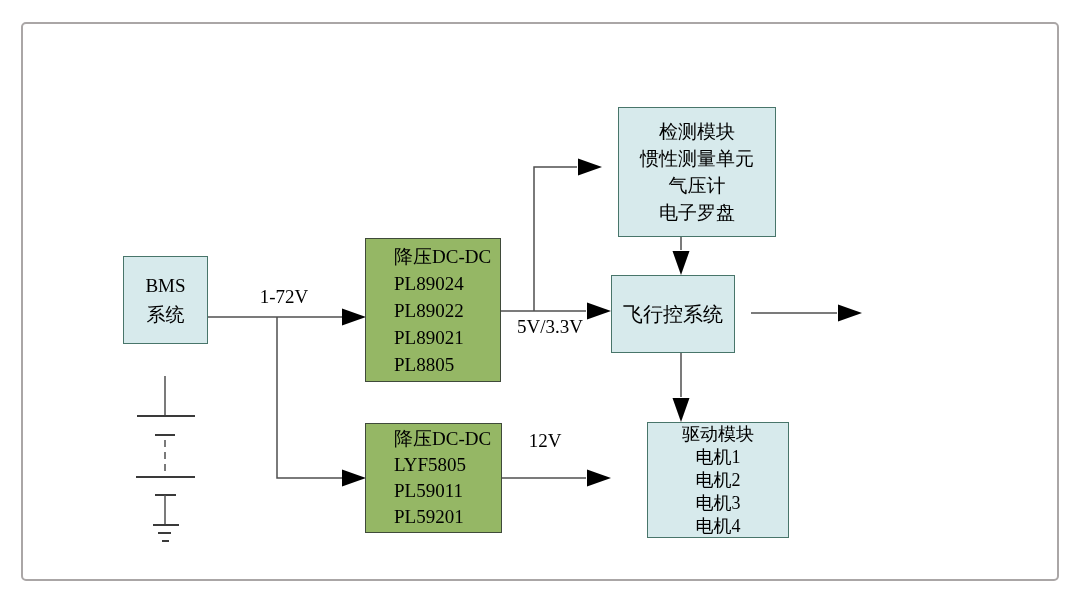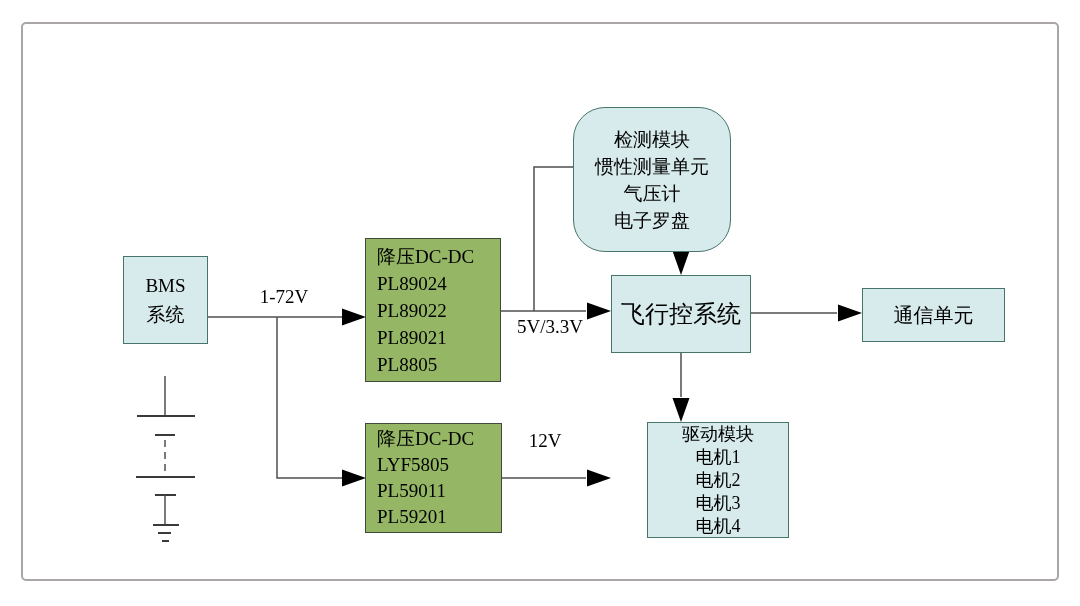--- a/index.html
+++ b/index.html
@@ -49,21 +49,21 @@
   }
   .node.blue{
     background:var(--node-blue-fill);
     border:1px solid var(--node-blue-border);
   }
   .node.green{
     background:var(--node-green-fill);
     border:1px solid var(--node-green-border);
     align-items:flex-start;
     text-align:left;
-    padding-left:11px;
+    padding-left:28px;
   }
   .node .nl{display:block;}
   .edge-label{
     position:absolute;
     font-size:19px;
     text-align:center;
     white-space:nowrap;
   }
 </style>
 </head>
@@ -135,34 +135,31 @@
   </div>
 
   <div class="node green" style="left:342px;top:214px;width:136px;height:144px;line-height:27px;">
     <span class="nl">降压DC-DC</span>
     <span class="nl">PL89024</span>
     <span class="nl">PL89022</span>
     <span class="nl">PL89021</span>
     <span class="nl">PL8805</span>
   </div>
 
-  <div class="node blue" style="left:550px;top:83px;width:158px;height:145px;line-height:27px;border-radius:32px;">
+  <div class="node blue" style="left:595px;top:83px;width:158px;height:130px;line-height:27px;">
     <span class="nl">检测模块</span>
     <span class="nl">惯性测量单元</span>
     <span class="nl">气压计</span>
     <span class="nl">电子罗盘</span>
   </div>
 
-  <div class="node blue" style="left:588px;top:251px;width:140px;height:78px;font-size:24px;">
+  <div class="node blue" style="left:588px;top:251px;width:124px;height:78px;font-size:20px;">
     <span class="nl">飞行控系统</span>
   </div>
 
-  <div class="node blue" style="left:839px;top:264px;width:143px;height:54px;font-size:20px;">
-    <span class="nl">通信单元</span>
-  </div>
 
   <div class="node green" style="left:342px;top:399px;width:137px;height:110px;line-height:26px;">
     <span class="nl">降压DC-DC</span>
     <span class="nl">LYF5805</span>
     <span class="nl">PL59011</span>
     <span class="nl">PL59201</span>
   </div>
 
   <div class="node blue" style="left:588px;top:398px;width:142px;height:116px;font-size:18px;line-height:23px;margin-left:36px;">
     <span class="nl">驱动模块</span>

